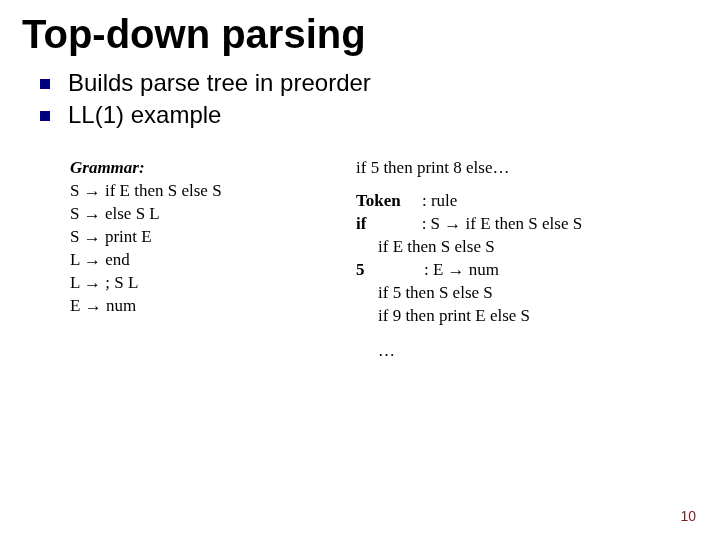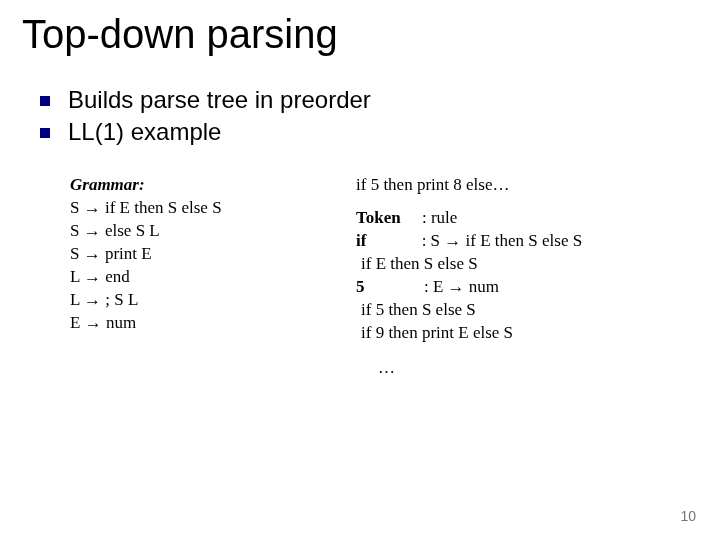--- a/index.html
+++ b/index.html
@@ -1,31 +1,31 @@
 <!DOCTYPE html>
 <html><head>
 <meta charset="utf-8">
 <style>
   * { margin: 0; padding: 0; box-sizing: border-box; }
   html, body { width: 720px; height: 540px; background: #fff; font-family: Verdana, Arial, sans-serif; color: #000; }
   .slide { width: 720px; height: 540px; position: relative; padding: 12px 22px 0 22px; }
-  .title { font-size: 40px; font-weight: normal; font-family: Verdana, Arial, sans-serif; margin-bottom: 29px; }
+  .title { font-size: 40px; font-weight: bold; font-family: Verdana, Arial, sans-serif; margin-bottom: 12px; }
   .bullets { margin-left: 18px; margin-bottom: 28px; }
   .bullet-row { display: flex; align-items: flex-start; margin-bottom: 4px; }
   .bullet-icon { width: 10px; height: 10px; background: #000080; margin-top: 10px; margin-right: 18px; flex-shrink: 0; }
   .bullet-text { font-size: 24px; font-family: Verdana, Arial, sans-serif; }
   .columns { display: flex; gap: 56px; margin-left: 48px; margin-top: 8px; }
   .col { font-family: "Times New Roman", Times, serif; font-size: 17px; line-height: 1.35; }
   .col-left { flex: 0 0 230px; }
   .col-right { flex: 1; }
   .gram-title { font-style: italic; font-weight: bold; }
   .trace-line { white-space: pre; }
-  .indent1 { margin-left: 5px; }
+  .indent1 { margin-left: 22px; }
   .ellips { margin-top: 12px; margin-left: 22px; }
-  .pagenum { position: absolute; bottom: 16px; right: 24px; font-family: Verdana, Arial, sans-serif; font-size: 14px; color: #737373; }
+  .pagenum { position: absolute; bottom: 16px; right: 24px; font-family: Verdana, Arial, sans-serif; font-size: 14px; color: #7f1d1d; }
 </style>
 </head>
 <body>
 
 <div class="slide">
 
   <div class="title">Top-down parsing</div>
 
   <div class="bullets">
     <div class="bullet-row">

